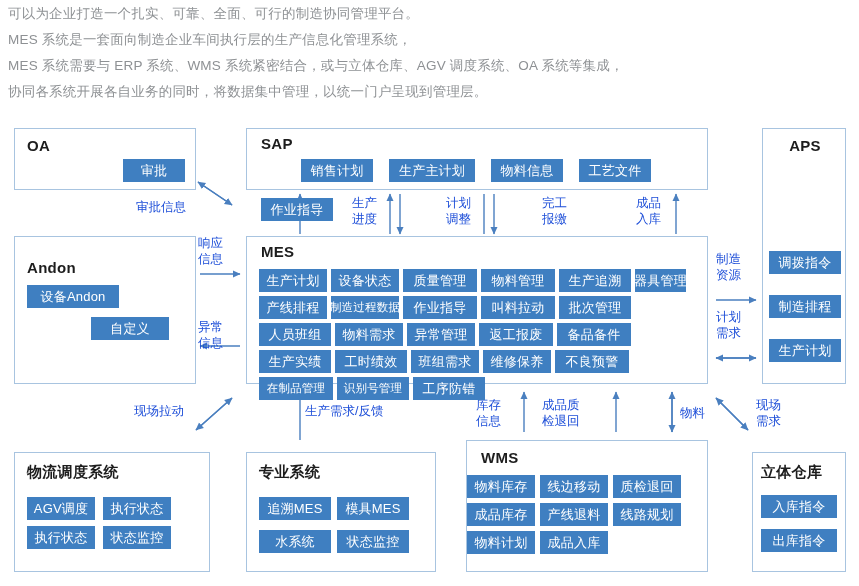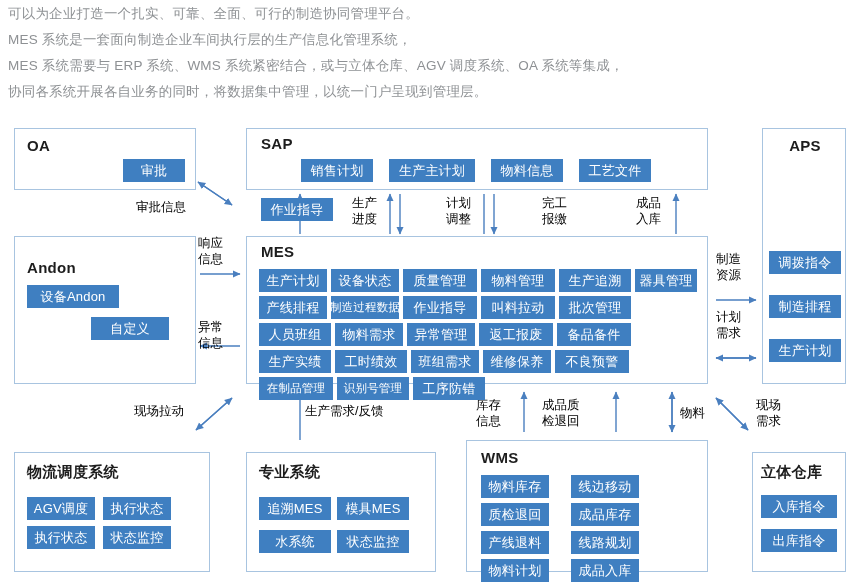--- a/index.html
+++ b/index.html
@@ -51,21 +51,21 @@
     box-sizing:border-box;
     white-space:nowrap;
     letter-spacing:.2px;
   }
   .chip.sm{font-size:11.5px;padding:5px 4px;}
   .chipgrid{position:absolute;display:flex;flex-wrap:wrap;gap:5px;}
 
   
   .alabel{
     position:absolute;
-    color:#000000;
+    color:#1d4ed8;
     font-size:12.5px;
     line-height:1.18;
     text-align:right;
     white-space:nowrap;
   }
   .arrowsvg{position:absolute;overflow:visible;}
 
   
   #box-oa{left:14px;top:128px;width:182px;height:62px;}
   #box-andon{left:14px;top:236px;width:182px;height:148px;}
@@ -204,21 +204,21 @@
   </div>
 
   <div class="box" id="box-mes">
     <div class="box-title" style="left:14px;top:6px;">MES</div>
     <div class="chipgrid" style="left:12px;top:32px;width:440px;gap:4px 4px;">
       <span class="chip" style="width:68px;">生产计划</span>
       <span class="chip" style="width:68px;">设备状态</span>
       <span class="chip" style="width:74px;">质量管理</span>
       <span class="chip" style="width:74px;">物料管理</span>
       <span class="chip" style="width:72px;">生产追溯</span>
-      <span class="chip" style="width:62px;">器具管理</span>
+      <span class="chip" style="width:51px;">器具管理</span>
 
       <span class="chip" style="width:68px;">产线排程</span>
       <span class="chip sm" style="width:68px;">制造过程数据</span>
       <span class="chip" style="width:74px;">作业指导</span>
       <span class="chip" style="width:74px;">叫料拉动</span>
       <span class="chip" style="width:72px;">批次管理</span>
       <span class="chip" style="width:72px;">人员班组</span>
 
       <span class="chip" style="width:68px;">物料需求</span>
       <span class="chip" style="width:68px;">异常管理</span>
@@ -258,21 +258,21 @@
     <div class="chipgrid" style="left:12px;top:44px;width:160px;gap:10px 6px;">
       <span class="chip" style="width:72px;">追溯MES</span>
       <span class="chip" style="width:72px;">模具MES</span>
       <span class="chip" style="width:72px;">水系统</span>
       <span class="chip" style="width:72px;">状态监控</span>
     </div>
   </div>
 
   <div class="box" id="box-wms">
     <div class="box-title" style="left:14px;top:8px;">WMS</div>
-    <div class="chipgrid" style="left:14px;top:34px;width:216px;gap:5px 22px;">
+    <div class="chipgrid" style="left:0;top:34px;width:216px;gap:5px 5px;">
       <span class="chip" style="width:68px;">物料库存</span>
       <span class="chip" style="width:68px;">线边移动</span>
       <span class="chip" style="width:68px;">质检退回</span>
       <span class="chip" style="width:68px;">成品库存</span>
       <span class="chip" style="width:68px;">产线退料</span>
       <span class="chip" style="width:68px;">线路规划</span>
       <span class="chip" style="width:68px;">物料计划</span>
       <span class="chip" style="width:68px;">成品入库</span>
     </div>
   </div>

